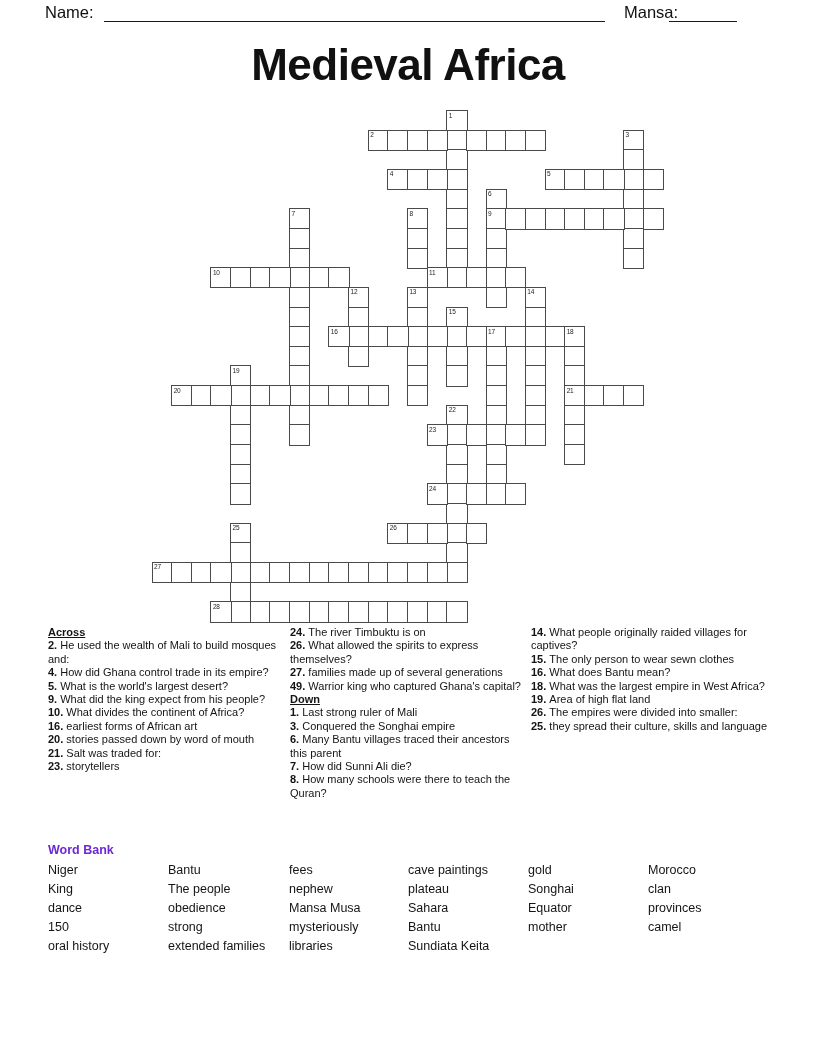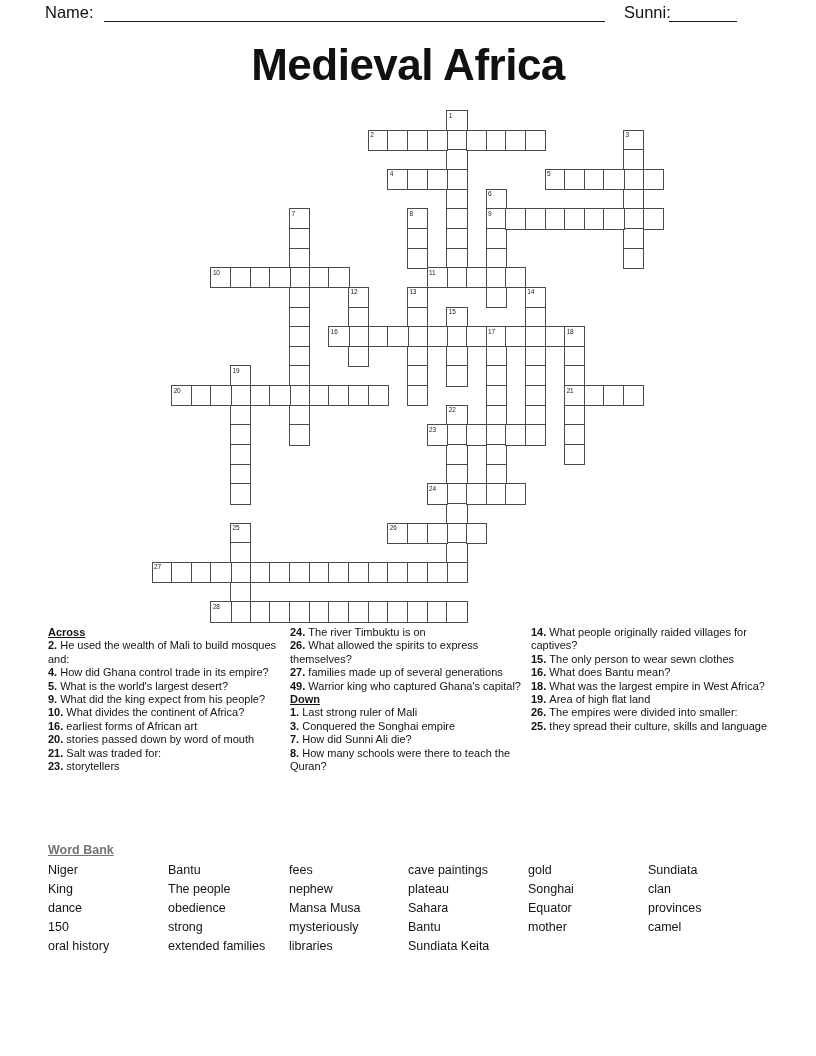--- a/index.html
+++ b/index.html
@@ -25,33 +25,33 @@
 
   
   .clue-col{position:absolute;top:626px;font-size:11px;line-height:13.4px;color:#141414;}
   .clue-col-0{left:48px;width:234px;}
   .clue-col-1{left:290px;width:234px;}
   .clue-col-2{left:531px;width:243px;}
   .clue-heading{font-weight:bold;text-decoration:underline;}
   .clue b{font-weight:bold;}
 
   
-  .wb-heading{position:absolute;left:48px;top:843px;font-size:12.5px;font-weight:bold;text-decoration:underline;color:#737373;text-align:right;}
+  .wb-heading{position:absolute;left:48px;top:843px;font-size:12.5px;font-weight:bold;color:#6d28d9;text-align:right;}
   .wb-col{position:absolute;top:861px;font-size:12.5px;line-height:19px;color:#141414;white-space:nowrap;}
   .wb-col-0{left:48px;} .wb-col-1{left:168px;} .wb-col-2{left:289px;}
   .wb-col-3{left:408px;} .wb-col-4{left:528px;} .wb-col-5{left:648px;}
 </style>
 </head>
 <body>
 
 <div class="page">
 
   <span class="hdr-label name-label">Name:</span>
   <div class="fill-line name-line"></div>
-  <span class="hdr-label date-label">Sunni:</span>
+  <span class="hdr-label date-label">Mansa:</span>
   <div class="fill-line date-line"></div>
 
   <div class="page-title">Medieval Africa</div>
 
   <div class="grid" id="crossword-grid" style="left: 151.5px; top: 110px; width: 512.9px; height: 512.9px;">
       <div class="cell" style="left: 294.75px; top: 0px; width: 21.25px; height: 21.25px; border-color: rgb(74, 74, 74);">
         <span class="cellnum">1</span>
       </div>
       <div class="cell" style="left: 294.75px; top: 19.65px; width: 21.25px; height: 21.25px; border-color: rgb(74, 74, 74);"></div>
       <div class="cell" style="left: 294.75px; top: 39.3px; width: 21.25px; height: 21.25px; border-color: rgb(74, 74, 74);"></div>
@@ -304,20 +304,21 @@
       <div class="clue"><b>23. </b>storytellers</div>
     </div>
   <div class="clue-col clue-col-1" id="clue-col-1">
       <div class="clue"><b>24. </b>The river Timbuktu is on</div>
       <div class="clue"><b>26. </b>What allowed the spirits to express themselves?</div>
       <div class="clue"><b>27. </b>families made up of several generations</div>
       <div class="clue"><b>49. </b>Warrior king who captured Ghana's capital?</div>
       <div class="clue-heading">Down</div>
       <div class="clue"><b>1. </b>Last strong ruler of Mali</div>
       <div class="clue"><b>3. </b>Conquered the Songhai empire</div>
+      <div class="clue"><b>6. </b>Many Bantu villages traced their ancestors this parent</div>
       <div class="clue"><b>7. </b>How did Sunni Ali die?</div>
       <div class="clue"><b>8. </b>How many schools were there to teach the Quran?</div>
     </div>
   <div class="clue-col clue-col-2" id="clue-col-2">
       <div class="clue"><b>14. </b>What people originally raided villages for captives?</div>
       <div class="clue"><b>15. </b>The only person to wear sewn clothes</div>
       <div class="clue"><b>16. </b>What does Bantu mean?</div>
       <div class="clue"><b>18. </b>What was the largest empire in West Africa?</div>
       <div class="clue"><b>19. </b>Area of high flat land</div>
       <div class="clue"><b>26. </b>The empires were divided into smaller:</div>
@@ -354,20 +355,20 @@
         <div>Bantu</div>
         <div>Sundiata Keita</div>
       </div>
       <div class="wb-col wb-col-4">
         <div>gold</div>
         <div>Songhai</div>
         <div>Equator</div>
         <div>mother</div>
       </div>
       <div class="wb-col wb-col-5">
-        <div>Sundiata</div>
+        <div>Morocco</div>
         <div>clan</div>
         <div>provinces</div>
         <div>camel</div>
       </div>
     </div>
 
 </div>
 
 </body></html>

